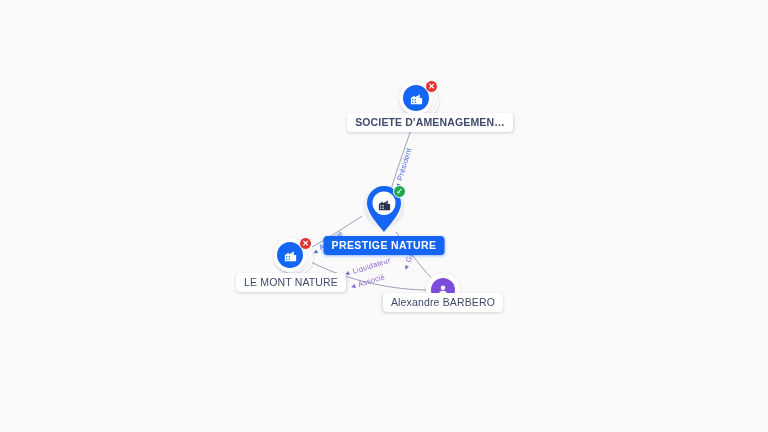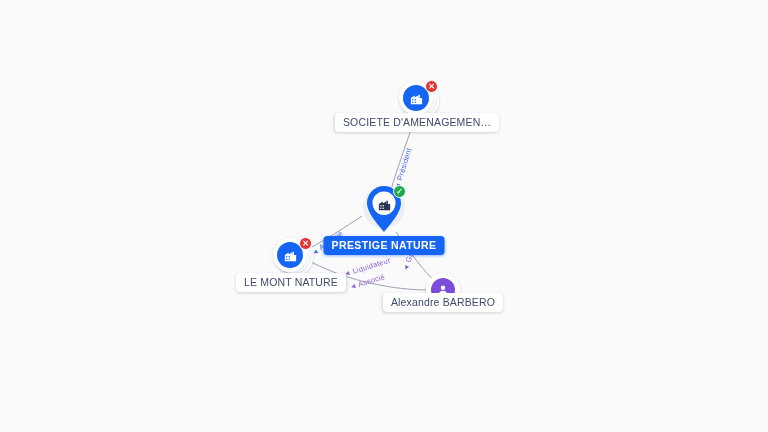--- a/index.html
+++ b/index.html
@@ -218,21 +218,21 @@
           <rect x="15" y="6" width="2.4" height="15" fill="#ffffff"></rect>
           <rect x="5" y="13" width="2" height="2" fill="#1565f5"></rect>
           <rect x="9" y="13" width="2" height="2" fill="#1565f5"></rect>
           <rect x="5" y="17" width="2" height="2" fill="#1565f5"></rect>
           <rect x="9" y="17" width="2" height="2" fill="#1565f5"></rect>
         </svg>
       </div>
       <div class="badge badge-x">✕</div>
     </div>
   </div>
-  <div class="node-label" style="left:417px; top:113px;">SOCIETE D'AMENAGEMEN…</div>
+  <div class="node-label" style="left:430px; top:113px;font-weight:bold;">SOCIETE D'AMENAGEMEN…</div>
 
   <div class="node" style="left:384px; top:209px;">
     <div class="pin-node">
       <div class="pin-halo"></div>
       <svg class="pin-shape" viewBox="0 0 44 52">
         <path d="M22 3 C31.4 3 39 10.6 39 20 C39 30.5 26.5 43 22 49 C17.5 43 5 30.5 5 20 C5 10.6 12.6 3 22 3 Z" fill="#1565f5"></path>
         <circle cx="22" cy="20" r="11.5" fill="#ffffff"></circle>
       </svg>
       <div class="pin-inner">
         <svg width="15" height="15" viewBox="0 0 24 24">

